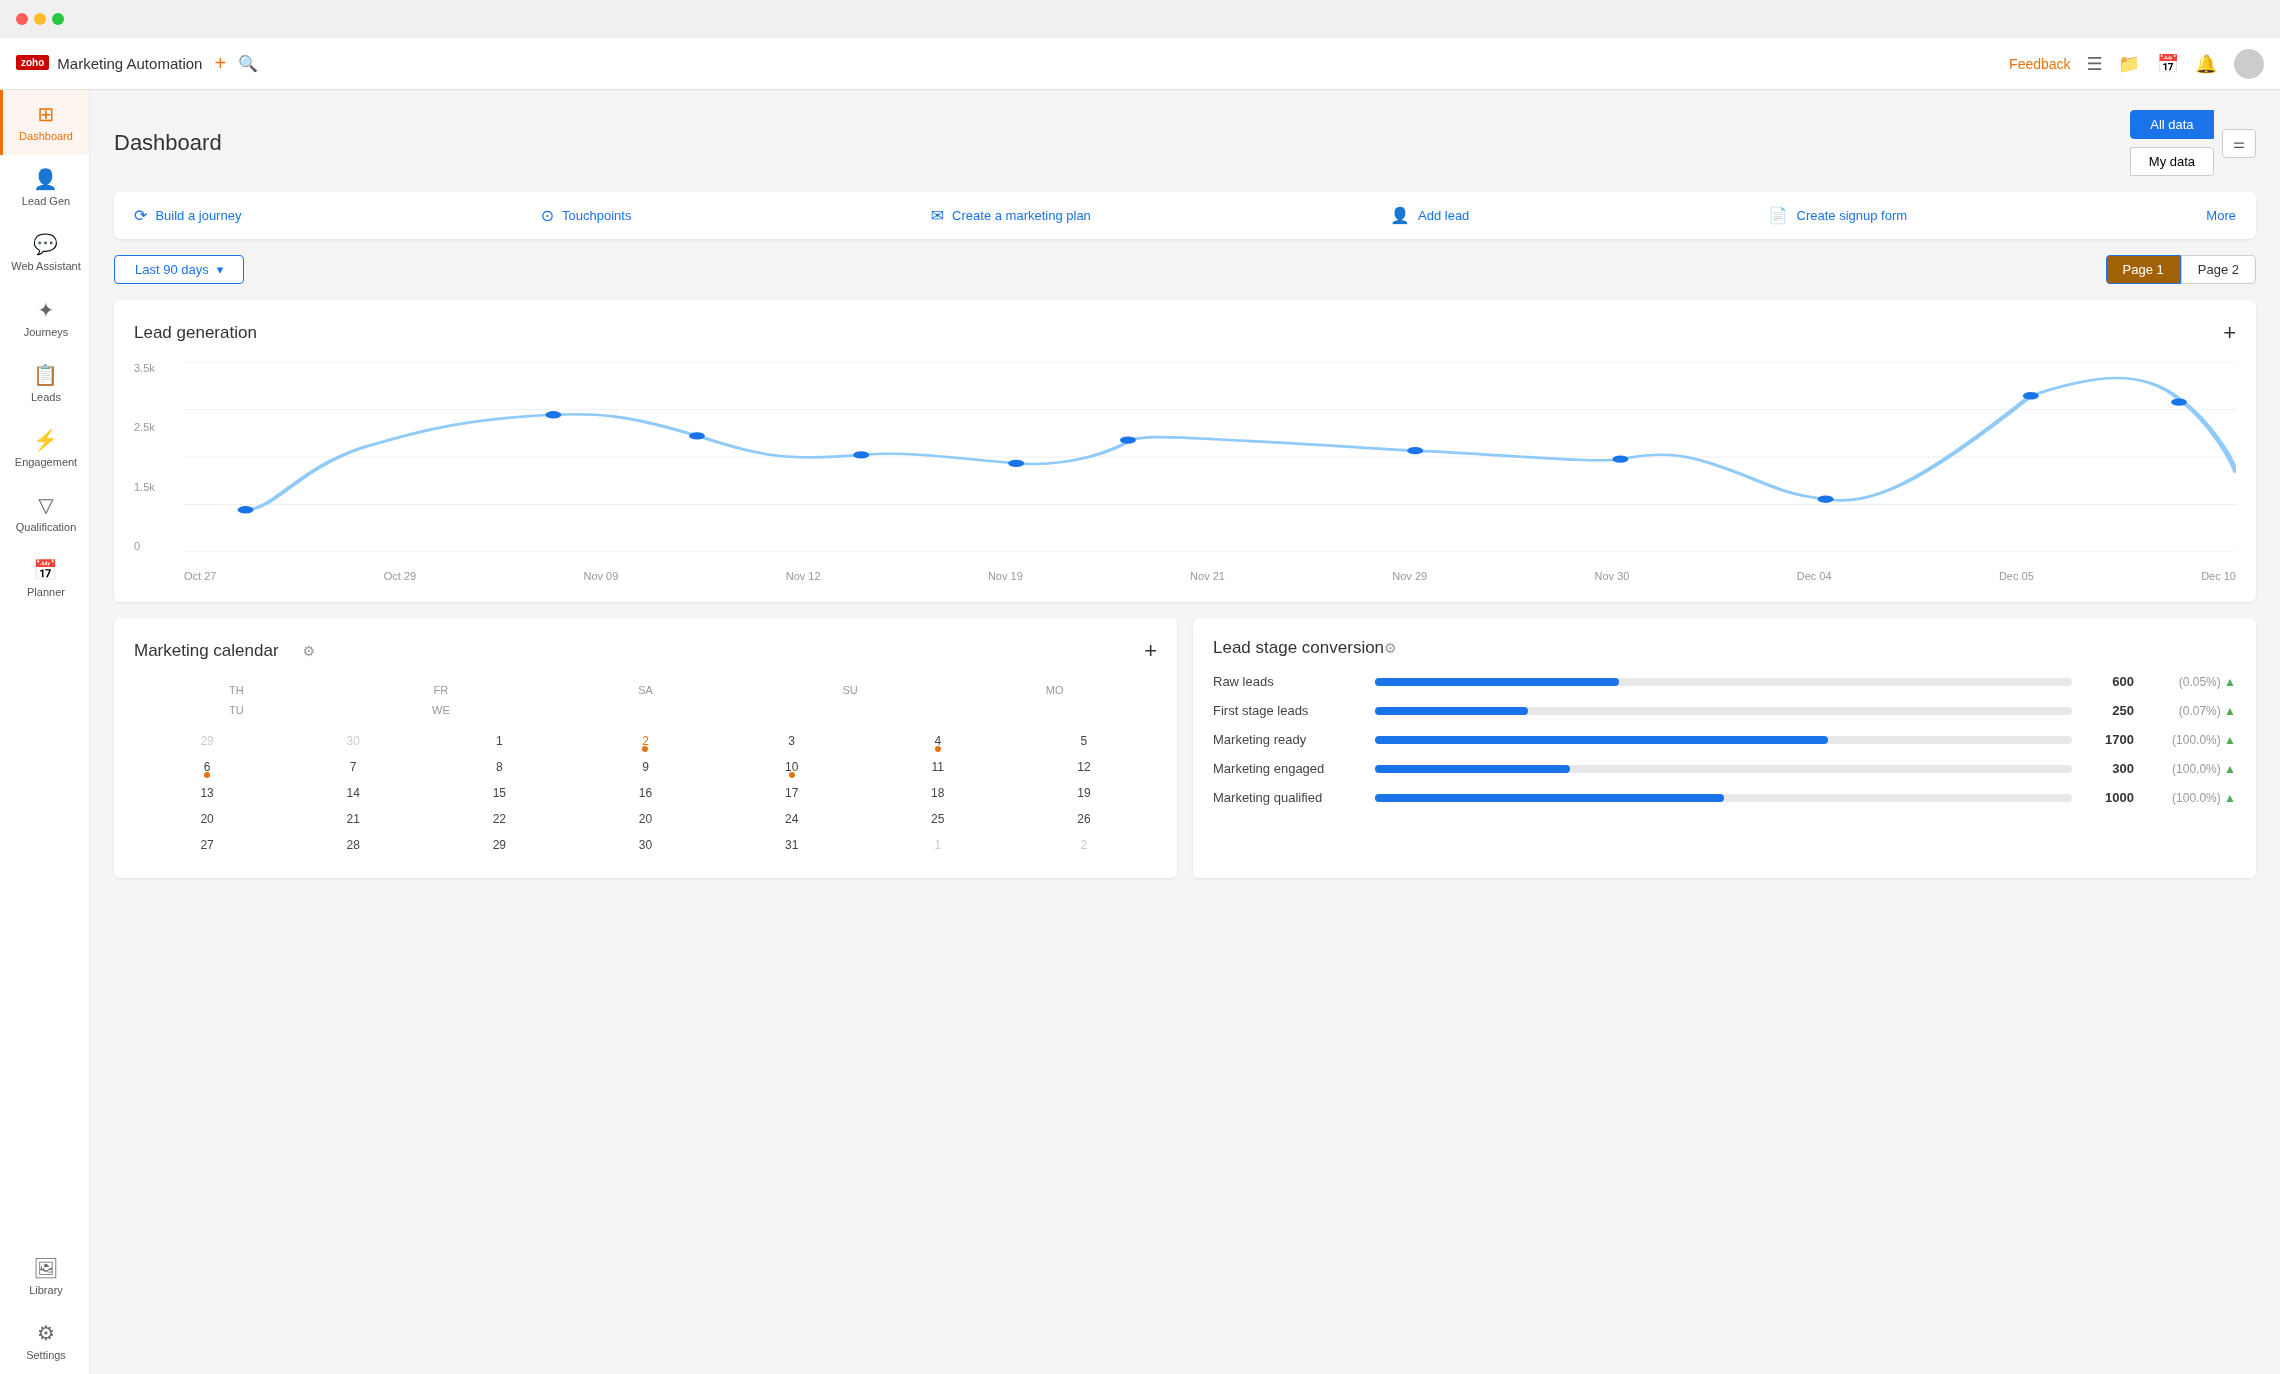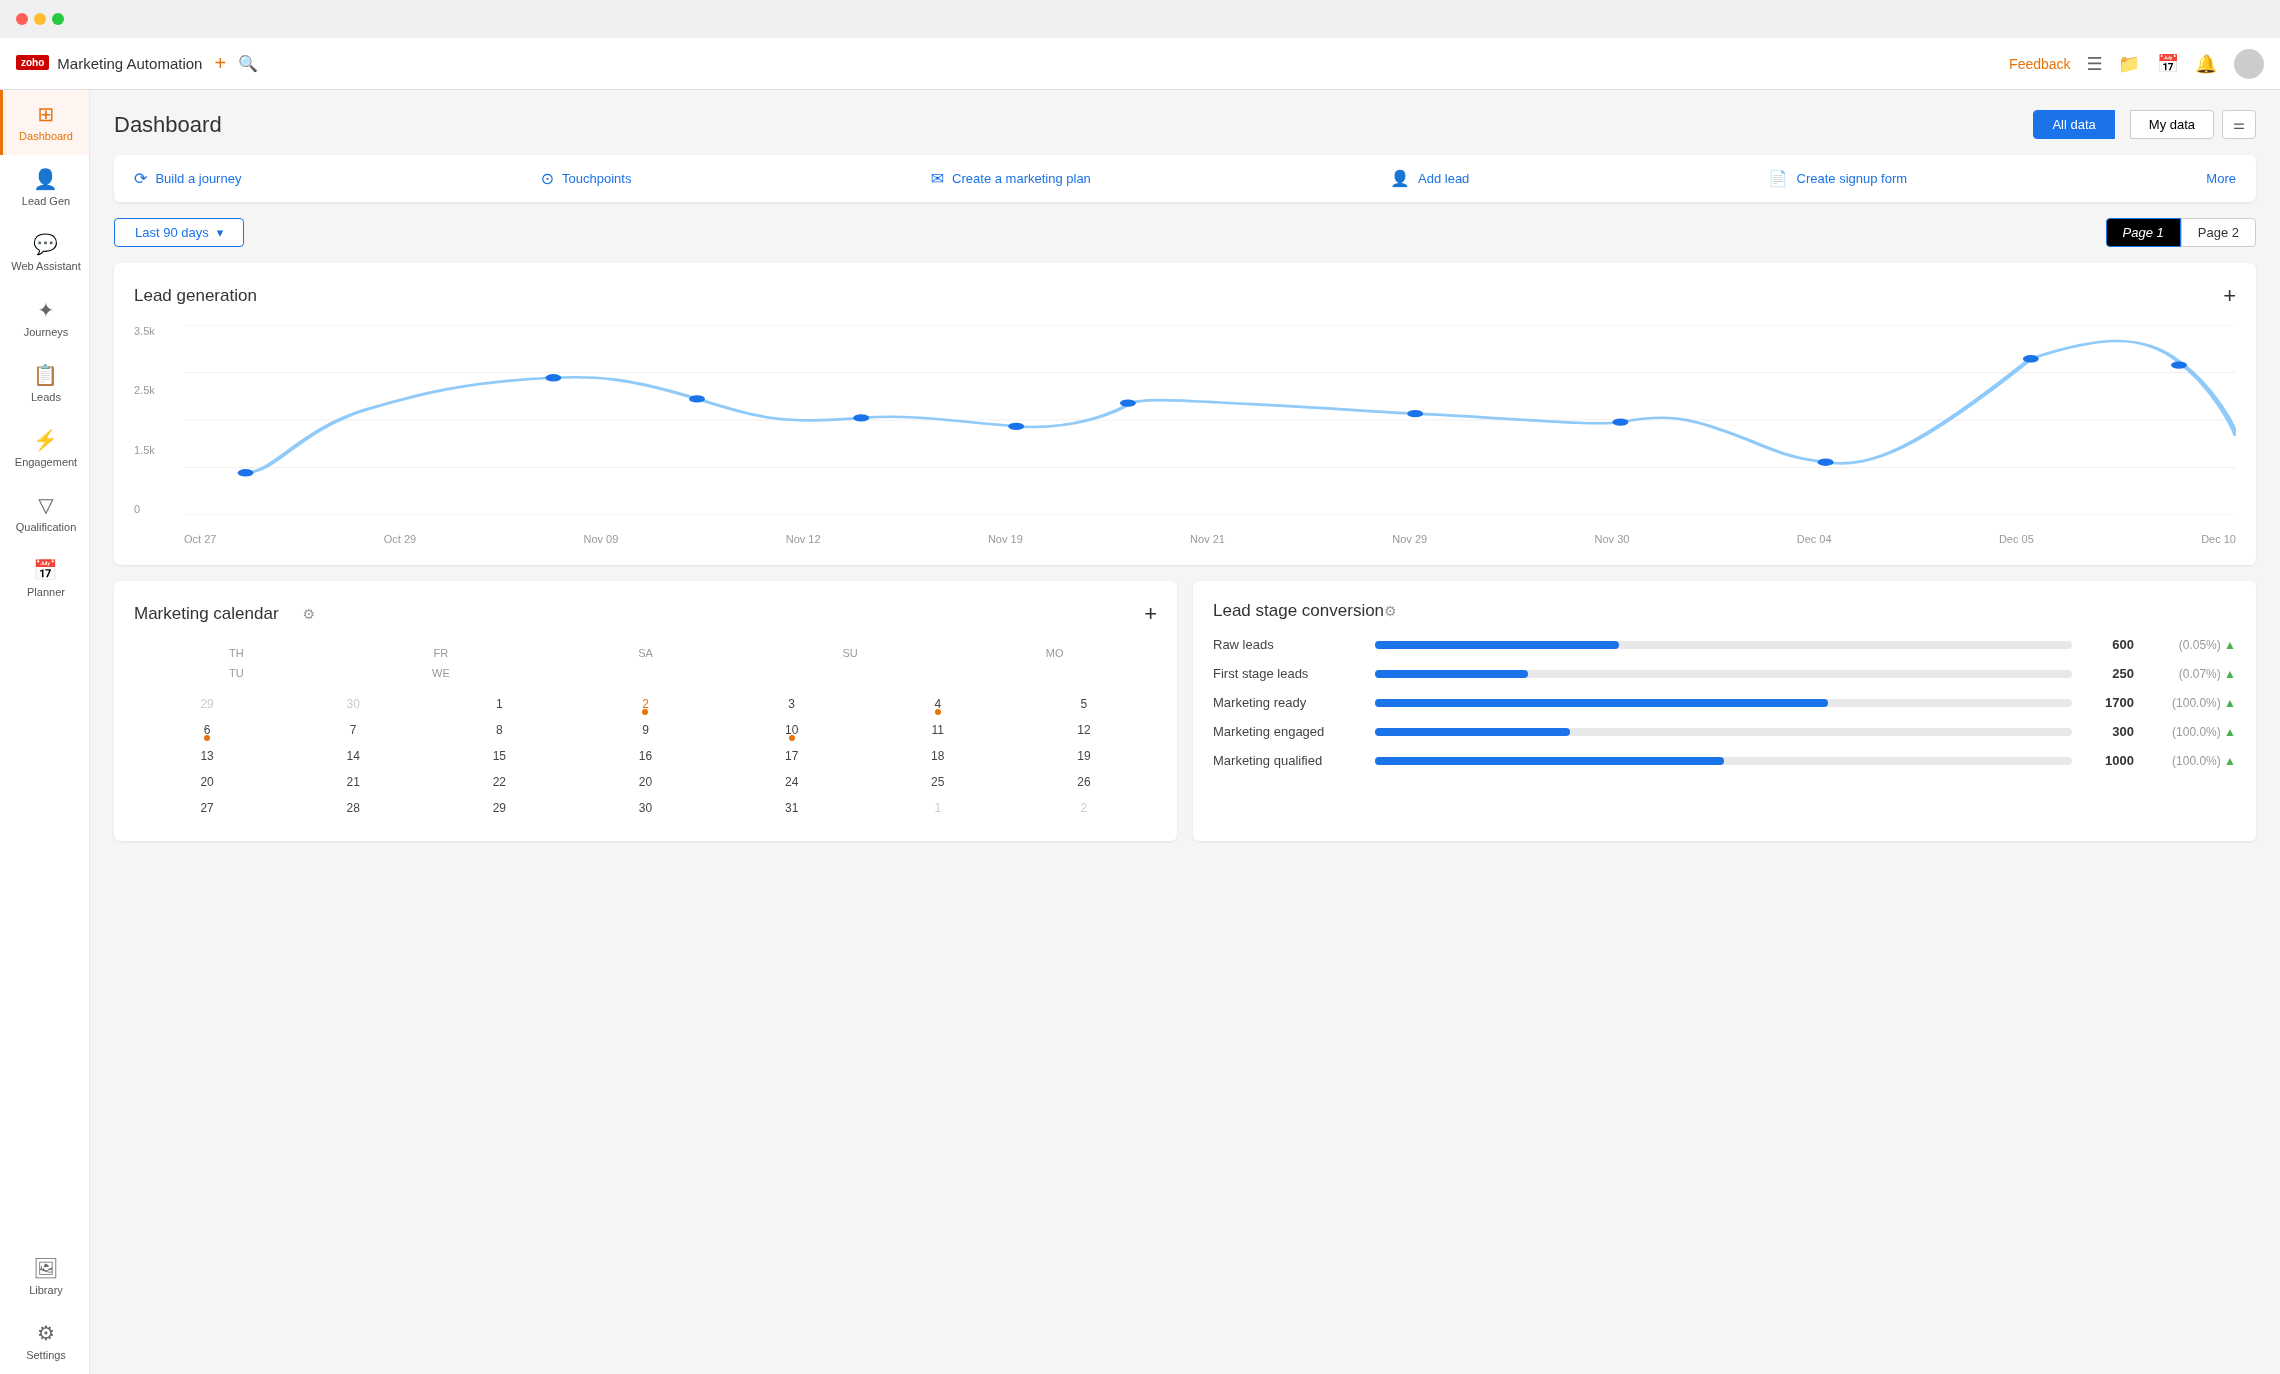--- a/index.html
+++ b/index.html
@@ -35,39 +35,39 @@
     .sidebar-item.active .icon { color: #e8730b; }
     .sidebar-item .label { font-size: 11px; color: #555; text-align: center; line-height: 1.2; }
     .sidebar-item.active .label { color: #e8730b; }
 
     
     .content { flex: 1; overflow-y: auto; padding: 20px 24px; background: #f5f5f5; }
 
     
     .dashboard-header { display: flex; align-items: center; justify-content: space-between; margin-bottom: 16px; }
     .dashboard-title { font-size: 22px; font-weight: 500; color: #333; }
-    .data-toggle { display: flex; gap: 15px; }
+    .data-toggle { display: flex; gap: 8px; flex-direction: column; }
     .data-toggle button { padding: 6px 18px; font-size: 13px; border: 1px solid #ccc; background: #fff; cursor: pointer; }
     .data-toggle button.active { background: #1a73e8; color: #fff; border-color: #1a73e8; }
     .data-toggle button:first-child { border-radius: 4px 0 0 4px; }
     .data-toggle button:last-child { border-radius: 0 4px 4px 0; }
     .filter-icon-btn { border: 1px solid #ccc; background: #fff; padding: 6px 10px; border-radius: 4px; cursor: pointer; color: #555; }
 
     
     .quick-actions { background: #fff; border-radius: 6px; padding: 14px 20px; margin-bottom: 16px; display: flex; align-items: center; justify-content: space-between; box-shadow: 0 1px 3px rgba(0,0,0,0.08); }
     .quick-action { display: flex; align-items: center; gap: 8px; color: #1a73e8; font-size: 13px; cursor: pointer; text-decoration: none; }
     .quick-action .qa-icon { font-size: 16px; }
     .more-link { color: #1a73e8; font-size: 13px; cursor: pointer; }
 
     
     .date-filter-row { display: flex; align-items: center; justify-content: space-between; margin-bottom: 16px; }
     .date-dropdown { display: flex; align-items: center; gap: 8px; border: 1px solid #1a73e8; border-radius: 4px; padding: 6px 20px; background: #fff; cursor: pointer; color: #1a73e8; font-size: 13px; font-weight: 500; }
     .page-buttons { display: flex; gap: 0; }
     .page-btn { padding: 6px 16px; font-size: 13px; border: 1px solid #ccc; background: #fff; cursor: pointer; color: #333; }
-    .page-btn.active { background: #000000; color: #fff; border-color: #1a73e8; font-style: italic; }
+    .page-btn.active { background: #a16207; color: #fff; border-color: #1a73e8; }
     .page-btn:first-child { border-radius: 4px 0 0 4px; }
     .page-btn:last-child { border-radius: 0 4px 4px 0; }
 
     
     .card { background: #fff; border-radius: 6px; padding: 20px; box-shadow: 0 1px 3px rgba(0,0,0,0.08); margin-bottom: 16px; }
     .card-header { display: flex; align-items: center; justify-content: space-between; margin-bottom: 16px; }
     .card-title { font-size: 17px; font-weight: 500; color: #333; }
     .card-add { font-size: 22px; color: #333; cursor: pointer; font-weight: 300; }
 
     

